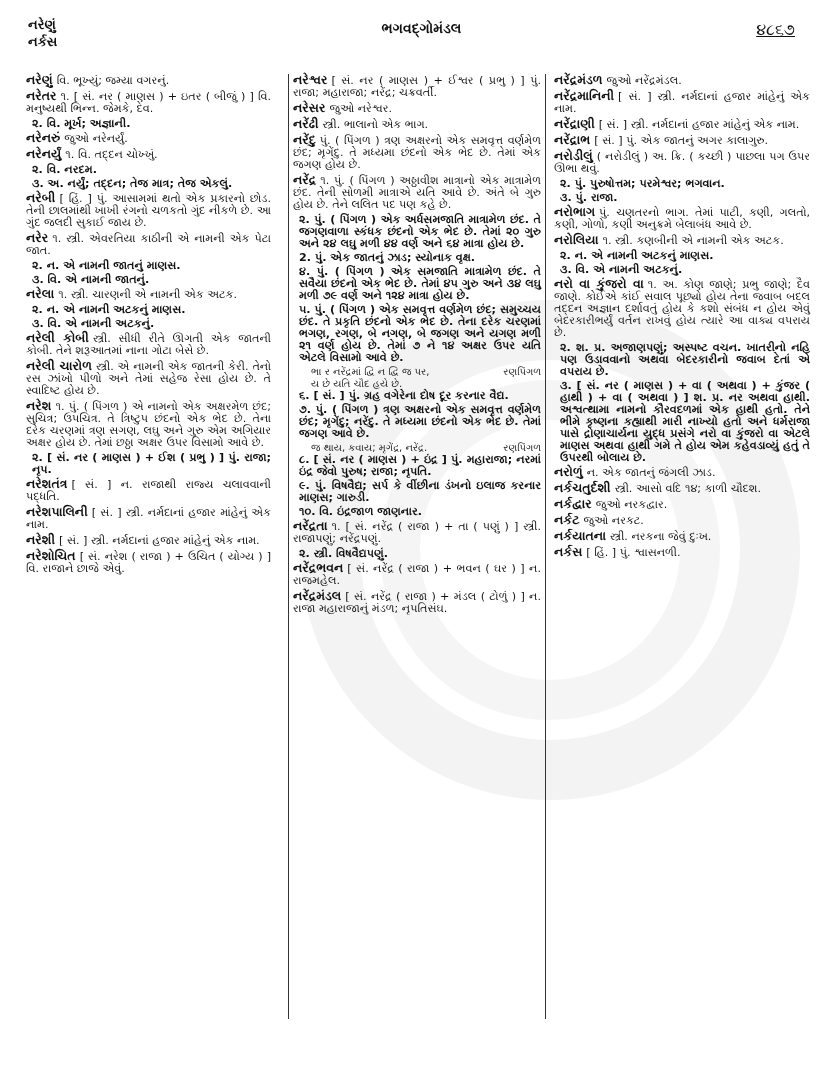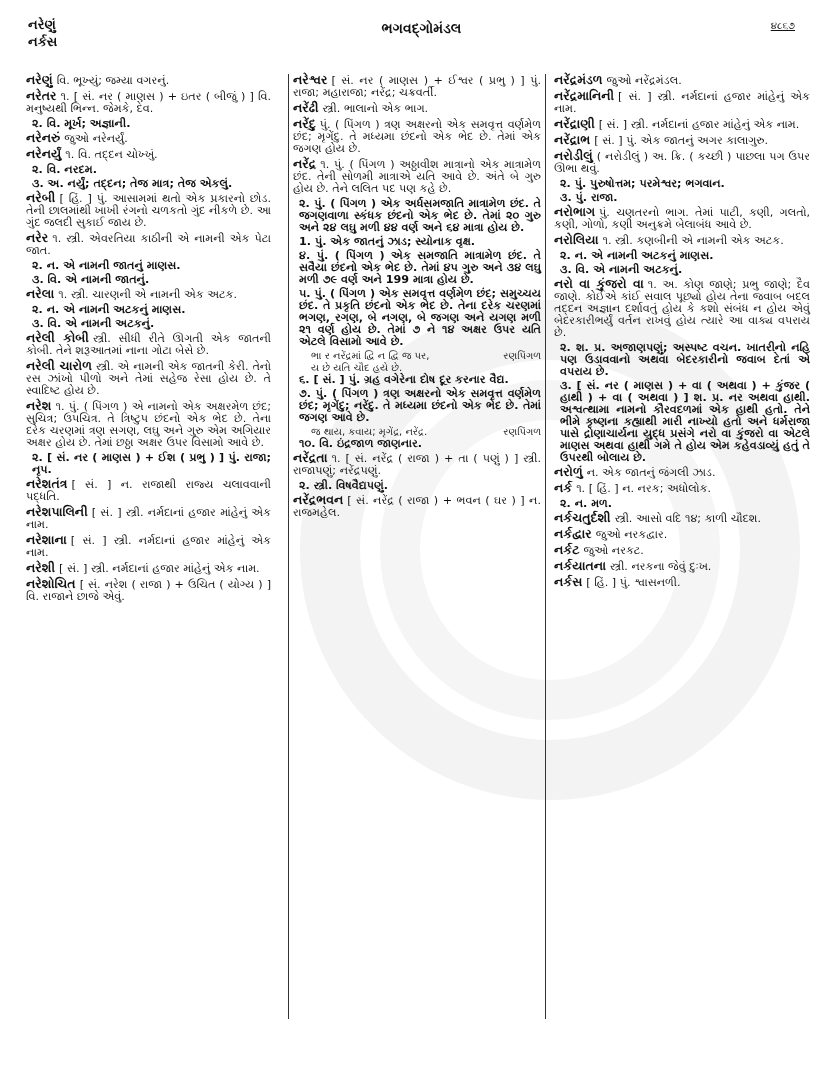--- a/index.html
+++ b/index.html
@@ -11,21 +11,21 @@
     position: absolute; left: 300px; top: 300px; width: 500px; height: 500px;
     border-radius: 50%; border: 60px solid #f3f3f3; box-sizing: border-box; z-index: 0;
   }
   .watermark2 {
     position: absolute; left: 380px; top: 380px; width: 340px; height: 340px;
     border-radius: 50%; border: 40px solid #f5f5f5; box-sizing: border-box; z-index: 0;
   }
   .header { position: absolute; top: 14px; left: 0; width: 825px; height: 40px; z-index: 1; }
   .guide { position: absolute; left: 28px; top: 2px; font-weight: bold; font-size: 13px; line-height: 17px; }
   .title { position: absolute; left: 9px; width: 825px; text-align: center; top: 6px; font-size: 14px; font-weight: bold; }
-  .pageno { position: absolute; right: 30px; top: 6px; font-size: 10px; text-decoration: underline; }
+  .pageno { position: absolute; right: 30px; top: 6px; font-size: 16px; text-decoration: underline; }
   .columns { position: absolute; top: 58px; left: 26px; width: 784px; height: 1010px; z-index: 1; }
   .col { position: absolute; top: 16px; height: 100%; font-size: 11.2px; line-height: 12px; }
   .col1 { left: 0; width: 245px; }
   .col2 { left: 262px; width: 248px; border-left: 1px solid #333; border-right: 1px solid #333; padding: 0 4px; height: 945px; }
   .col3 { left: 528px; width: 256px; }
   .entry { margin: 0 0 3px 0; text-align: justify; }
   .entry .hw { font-weight: bold; font-size: 12.5px; margin-right: 4px; }
   .entry .body { }
   .sub { margin: 0 0 2px 6px; text-align: justify; font-weight: bold; }
   .quote { margin: 0 0 0 18px; font-size: 10px; color: #222; }
@@ -86,64 +86,69 @@
         <p class="entry"><span class="hw">નરેશ</span><span class="body">૧. પું. ( પિંગળ ) એ નામનો એક અક્ષરમેળ છંદ; સુચિત્ર; ઉપચિત્ર. તે ત્રિષ્ટુપ છંદનો એક ભેદ છે. તેના દરેક ચરણમાં ત્રણ સગણ, લઘુ અને ગુરુ એમ અગિયાર અક્ષર હોય છે. તેમાં છઠ્ઠા અક્ષર ઉપર વિસામો આવે છે.</span></p>
         <p class="sub">૨. [ સં. નર ( માણસ ) + ઈશ ( પ્રભુ ) ] પું. રાજા; નૃપ.</p>
       </div>
       <div>
         <p class="entry"><span class="hw">નરેશતંત્ર</span><span class="body">[ સં. ] ન. રાજાથી રાજ્ય ચલાવવાની પદ્ધતિ.</span></p>
       </div>
       <div>
         <p class="entry"><span class="hw">નરેશપાલિની</span><span class="body">[ સં. ] સ્ત્રી. નર્મદાનાં હજાર માંહેનું એક નામ.</span></p>
       </div>
       <div>
-        <p class="entry"><span class="hw">નરેશાના</span><span class="body">[ સં. ] સ્ત્રી. નર્મદાનાં હજાર માંહેનું એક નામ.</span></p>
-      </div>
-      <div>
         <p class="entry"><span class="hw">નરેશી</span><span class="body">[ સં. ] સ્ત્રી. નર્મદાનાં હજાર માંહેનું એક નામ.</span></p>
       </div>
       <div>
         <p class="entry"><span class="hw">નરેશોચિત</span><span class="body">[ સં. નરેશ ( રાજા ) + ઉચિત ( યોગ્ય ) ] વિ. રાજાને છાજે એવું.</span></p>
       </div>
     </div>
   <div class="col col2">
       <div>
         <p class="entry"><span class="hw">નરેશ્વર</span><span class="body">[ સં. નર ( માણસ ) + ઈશ્વર ( પ્રભુ ) ] પું. રાજા; મહારાજા; નરેંદ્ર; ચક્રવર્તી.</span></p>
       </div>
       <div>
+        <p class="entry"><span class="hw">નરેસર</span><span class="body">જુઓ નરેશ્વર.</span></p>
+      </div>
+      <div>
         <p class="entry"><span class="hw">નરેંઢી</span><span class="body">સ્ત્રી. ભાલાનો એક ભાગ.</span></p>
       </div>
       <div>
         <p class="entry"><span class="hw">નરેંદુ</span><span class="body">પું. ( પિંગળ ) ત્રણ અક્ષરનો એક સમવૃત્ત વર્ણમેળ છંદ; મૃગેંદુ. તે મધ્યમા છંદનો એક ભેદ છે. તેમાં એક જગણ હોય છે.</span></p>
       </div>
       <div>
         <p class="entry"><span class="hw">નરેંદ્ર</span><span class="body">૧. પું. ( પિંગળ ) અઠ્ઠાવીશ માત્રાનો એક માત્રામેળ છંદ. તેની સોળમી માત્રાએ યતિ આવે છે. અંતે બે ગુરુ હોય છે. તેને લલિત પદ પણ કહે છે.</span></p>
         <p class="sub">૨. પું. ( પિંગળ ) એક અર્ધસમજાતિ માત્રામેળ છંદ. તે જગણવાળા સ્કંધક છંદનો એક ભેદ છે. તેમાં ૨૦ ગુરુ અને ૨૪ લઘુ મળી ૪૪ વર્ણ અને ૬૪ માત્રા હોય છે.</p>
-        <p class="sub">1. પું. એક જાતનું ઝાડ; સ્યોનાક વૃક્ષ.</p>
-        <p class="sub">૪. પું. ( પિંગળ ) એક સમજાતિ માત્રામેળ છંદ. તે સવૈયા છંદનો એક ભેદ છે. તેમાં ૪૫ ગુરુ અને ૩૪ લઘુ મળી ૭૯ વર્ણ અને 199 માત્રા હોય છે.</p>
+        <p class="sub">2. પું. એક જાતનું ઝાડ; સ્યોનાક વૃક્ષ.</p>
+        <p class="sub">૪. પું. ( પિંગળ ) એક સમજાતિ માત્રામેળ છંદ. તે સવૈયા છંદનો એક ભેદ છે. તેમાં ૪૫ ગુરુ અને ૩૪ લઘુ મળી ૭૯ વર્ણ અને ૧૨૪ માત્રા હોય છે.</p>
         <p class="sub">૫. પું. ( પિંગળ ) એક સમવૃત્ત વર્ણમેળ છંદ; સમુચ્ચય છંદ. તે પ્રકૃતિ છંદનો એક ભેદ છે. તેના દરેક ચરણમાં ભગણ, રગણ, બે નગણ, બે જગણ અને યગણ મળી ૨૧ વર્ણ હોય છે. તેમાં ૭ ને ૧૪ અક્ષર ઉપર યતિ એટલે વિસામો આવે છે.</p>
         <div class="quote">
           <span class="src">રણપિંગળ</span>
           <div>ભા ર નરેંદ્રમાં દ્વિ ન દ્વિ જ પર,</div>
           <div>ય છે યતિ ચૌદ હયે છે.</div>
         </div>
         <p class="sub">૬. [ સં. ] પું. ગ્રહ વગેરેના દોષ દૂર કરનાર વૈદ્ય.</p>
         <p class="sub">૭. પું. ( પિંગળ ) ત્રણ અક્ષરનો એક સમવૃત્ત વર્ણમેળ છંદ; મૃગેંદુ; નરેંદુ. તે મધ્યમા છંદનો એક ભેદ છે. તેમાં જગણ આવે છે.</p>
         <div class="quote">
           <span class="src">રણપિંગળ</span>
           <div>જ થાય, કવાય; મૃગેંદ્ર, નરેંદ્ર.</div>
         </div>
+        <p class="sub">૮. [ સં. નર ( માણસ ) + ઇંદ્ર ] પું. મહારાજા; નરમાં ઇંદ્ર જેવો પુરુષ; રાજા; નૃપતિ.</p>
+        <p class="sub">૯. પું. વિષવૈદ્ય; સર્પ કે વીંછીના ડંખનો ઇલાજ કરનાર માણસ; ગારુડી.</p>
         <p class="sub">૧૦. વિ. ઇંદ્રજાળ જાણનાર.</p>
       </div>
       <div>
         <p class="entry"><span class="hw">નરેંદ્રતા</span><span class="body">૧. [ સં. નરેંદ્ર ( રાજા ) + તા ( પણું ) ] સ્ત્રી. રાજાપણું; નરેંદ્રપણું.</span></p>
         <p class="sub">૨. સ્ત્રી. વિષવૈદ્યપણું.</p>
       </div>
       <div>
         <p class="entry"><span class="hw">નરેંદ્રભવન</span><span class="body">[ સં. નરેંદ્ર ( રાજા ) + ભવન ( ઘર ) ] ન. રાજમહેલ.</span></p>
+      </div>
+      <div>
+        <p class="entry"><span class="hw">નરેંદ્રમંડલ</span><span class="body">[ સં. નરેંદ્ર ( રાજા ) + મંડલ ( ટોળું ) ] ન. રાજા મહારાજાનું મંડળ; નૃપતિસંઘ.</span></p>
       </div>
     </div>
   <div class="col col3">
       <div>
         <p class="entry"><span class="hw">નરેંદ્રમંડળ</span><span class="body">જુઓ નરેંદ્રમંડલ.</span></p>
       </div>
       <div>
         <p class="entry"><span class="hw">નરેંદ્રમાનિની</span><span class="body">[ સં. ] સ્ત્રી. નર્મદાનાં હજાર માંહેનું એક નામ.</span></p>
       </div>
       <div>
@@ -169,24 +174,20 @@
       </div>
       <div>
         <p class="entry"><span class="hw">નરો વા કુંજરો વા</span><span class="body">૧. અ. કોણ જાણે; પ્રભુ જાણે; દૈવ જાણે. કોઈએ કાંઈ સવાલ પૂછ્યો હોય તેના જવાબ બદલ તદ્દન અજ્ઞાન દર્શાવતું હોય કે કશો સંબંધ ન હોય એવું બેદરકારીભર્યું વર્તન રાખવું હોય ત્યારે આ વાક્ય વપરાય છે.</span></p>
         <p class="sub">૨. શ. પ્ર. અજાણપણું; અસ્પષ્ટ વચન. ખાતરીનો નહિ પણ ઉડાવવાનો અથવા બેદરકારીનો જવાબ દેતાં એ વપરાય છે.</p>
         <p class="sub">૩. [ સં. નર ( માણસ ) + વા ( અથવા ) + કુંજર ( હાથી ) + વા ( અથવા ) ] શ. પ્ર. નર અથવા હાથી. અશ્વત્થામા નામનો કૌરવદળમાં એક હાથી હતો. તેને ભીમે કૃષ્ણના કહ્યાથી મારી નાખ્યો હતો અને ધર્મરાજા પાસે દ્રોણાચાર્યના યુદ્ધ પ્રસંગે નરો વા કુંજરો વા એટલે માણસ અથવા હાથી ગમે તે હોય એમ કહેવડાવ્યું હતું તે ઉપરથી બોલાય છે.</p>
       </div>
       <div>
         <p class="entry"><span class="hw">નરોળું</span><span class="body">ન. એક જાતનું જંગલી ઝાડ.</span></p>
       </div>
       <div>
-        <p class="entry"><span class="hw">નર્ક</span><span class="body">૧. [ હિં. ] ન. નરક; અધોલોક.</span></p>
-        <p class="sub">૨. ન. મળ.</p>
-      </div>
-      <div>
         <p class="entry"><span class="hw">નર્કચતુર્દશી</span><span class="body">સ્ત્રી. આસો વદિ ૧૪; કાળી ચૌદશ.</span></p>
       </div>
       <div>
         <p class="entry"><span class="hw">નર્કદ્વાર</span><span class="body">જુઓ નરકદ્વાર.</span></p>
       </div>
       <div>
         <p class="entry"><span class="hw">નર્કટ</span><span class="body">જુઓ નરકટ.</span></p>
       </div>
       <div>
         <p class="entry"><span class="hw">નર્કયાતના</span><span class="body">સ્ત્રી. નરકના જેવું દુઃખ.</span></p>

